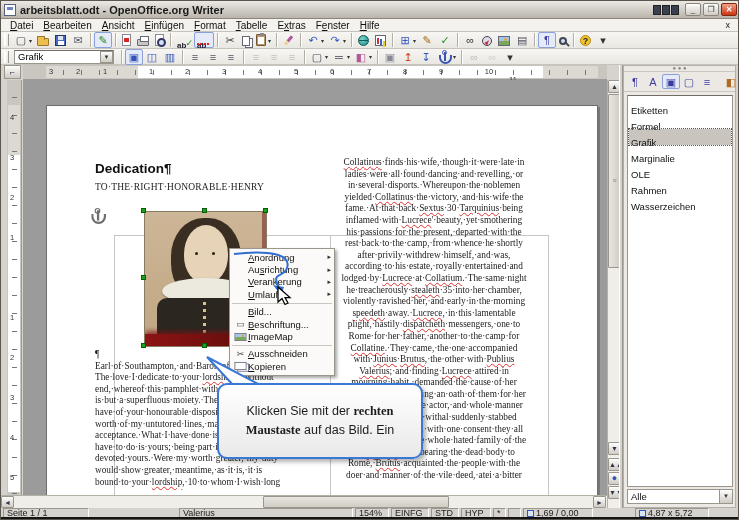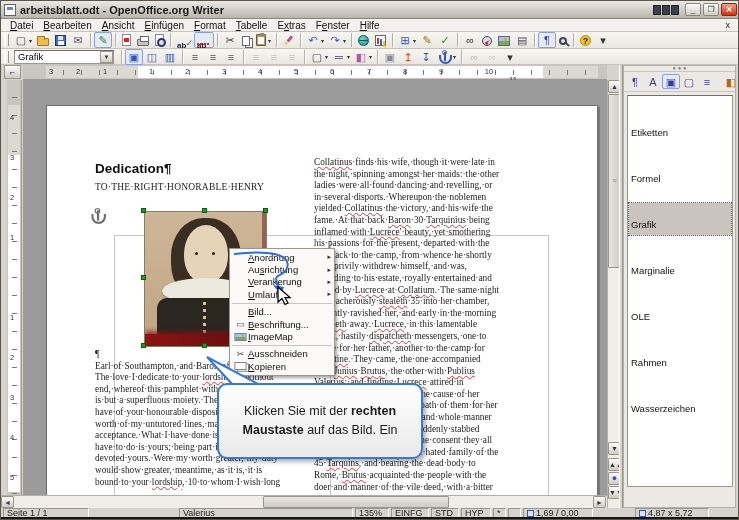--- a/index.html
+++ b/index.html
@@ -118,39 +118,39 @@
   .cico{width:15px;display:inline-flex;justify-content:center;font-size:9px;flex:0 0 15px;}
   .clab{white-space:nowrap;}
   .csub{margin-left:auto;font-size:7px;color:#333;}
   .csep{height:1px;background:#c9c6bf;margin:2px 2px;}
   .cmenu .sh{transform:scale(.8);margin:0;}
   
   .callout{position:absolute;left:216px;top:382px;width:206px;height:76px;background:linear-gradient(#ffffff,#e9e9e9);
     border:2px solid #3a78d6;border-radius:10px;box-shadow:3px 3px 4px rgba(0,0,0,.3);z-index:55;
     display:flex;flex-direction:column;justify-content:center;text-align:center;font-size:12.5px;color:#1c1c1c;}
   .cline{line-height:19px;white-space:pre;}
-  .cline .b{font-weight:bold;}
+  .cline .b{font-weight:bold;font-family:Liberation Serif, serif;}
   svg.lay{position:absolute;left:0;top:0;pointer-events:none;}
   
   .vscroll{position:absolute;left:606px;top:79px;width:14px;height:428px;background:#f0eee8;border-left:1px solid #b3b0a8;}
   .hscroll{position:absolute;left:0;top:494px;width:606px;height:13px;background:#f0eee8;border-top:1px solid #b3b0a8;}
   .sbtn{position:absolute;background:linear-gradient(#fdfdfc,#cfccc4);border:1px solid #9a968e;border-radius:1px;
     font-size:7px;line-height:11px;text-align:center;color:#334;}
   .thumb{position:absolute;background:linear-gradient(90deg,#e8e6e0,#cfccc4);border:1px solid #9a968e;border-radius:1px;}
   .thumb .tgrip{position:absolute;left:50%;top:50%;transform:translate(-50%,-50%);font-size:7px;color:#8a867e;line-height:4px;}
   .navdot{color:#3355bb;font-size:9px;line-height:11px;}
   
   .splitter{position:absolute;left:618px;top:64px;width:4px;height:443px;background:#d6d3ce;border-left:1px solid #fff;border-right:1px solid #9a968e;}
   .panel{position:absolute;left:622px;top:64px;width:113px;height:443px;background:#ece9e4;border:1px solid #b3b0a8;}
   .pgrip{height:6px;border-bottom:1px solid #c9c6bf;text-align:center;font-size:6px;line-height:5px;color:#8a867e;}
   .ptools{display:flex;align-items:center;height:20px;padding:0 2px;border-bottom:1px solid #c9c6bf;}
   .ptools .tbtn{height:15px;}
   .plist{position:absolute;left:3px;top:29px;width:106px;height:392px;background:#fff;border:1px solid #9a968e;border-top-color:#716d64;
     font-size:9.5px;color:#111;padding:1px;overflow:hidden;}
-  .sitem{padding:16px 2px;height:11.5px;line-height:11.5px;white-space:nowrap;margin-top:14px;}
+  .sitem{padding:8px 2px;height:11.5px;line-height:11.5px;white-space:nowrap;}
   .sitem.sel{background:#c9c5be;outline:1px dotted #555;}
   .pfilter{position:absolute;left:3px;bottom:3px;width:106px;height:15px;background:#fff;border:1px solid #9a968e;
     display:flex;align-items:center;font-size:9.5px;padding-left:3px;color:#111;}
   .pfilter .cbtn{margin-left:auto;width:13px;height:13px;background:linear-gradient(#fdfdfc,#cfccc4);border-left:1px solid #9a968e;
     font-size:6px;text-align:center;line-height:12px;color:#333;}
   .statusrow{position:absolute;left:0;top:507px;width:739px;height:12px;}
   .scell{position:absolute;top:0;height:11px;border:1px solid;border-color:#9a968e #fff #fff #9a968e;
     font-size:9px;line-height:9px;color:#222;padding:0 3px;display:flex;align-items:center;gap:2px;white-space:nowrap;}
   .sbico{display:inline-block;width:7px;height:7px;border:1px solid #3355bb;background:#dce4f8;}
   .blackbar{position:absolute;left:0;top:516px;width:739px;height:4px;background:#141414;}
@@ -428,27 +428,26 @@
       <div class="tl"><span>end,·whereof·this·pamphlet·without·beginning</span></div>
       <div class="tl"><span>is·but·a·superfluous·moiety.·The·warrant·I</span></div>
       <div class="tl"><span>have·of·your·honourable·disposition,·not·the</span></div>
       <div class="tl"><span>worth·of·my·untutored·lines,·makes·it·assured</span></div>
       <div class="tl"><span>acceptance.·What·I·have·done·is·yours;·what·I</span></div>
       <div class="tl"><span>have·to·do·is·yours;·being·part·in·all·I·have,</span></div>
       <div class="tl"><span>devoted·yours.·Were·my·worth·greater,·my·duty</span></div>
       <div class="tl"><span>would·show·greater,·meantime,·as·it·is,·it·is</span></div>
       <div class="tl"><span>bound·to·your·</span><span class="sp">lordship</span><span>,·10·to·whom·I·wish·long</span></div>
     </div>
-  <div class="textcol doc-serif" style="left:313px;top:156px;width:212px;z-index:2;">
+  <div class="textcol doc-serif" style="left:327px;top:156px;width:212px;z-index:2;text-align:center;">
       <div class="tl"><span></span><span class="sp">Collatinus</span><span>·finds·his·wife,·though·it·were·late·in</span></div>
-      <div class="tl"><span>the·night,·spinning·amongst·her·maids:·the·other</span></div>
       <div class="tl"><span>ladies·were·all·found·dancing·and·revelling,·or</span></div>
       <div class="tl"><span>in·several·disports.·Whereupon·the·noblemen</span></div>
       <div class="tl"><span>yielded·</span><span class="sp">Collatinus</span><span>·the·victory,·and·his·wife·the</span></div>
-      <div class="tl"><span>fame.·At·that·back·</span><span class="sp">Baron</span><span>·30·</span><span class="sp">Tarquinius</span><span>·being</span></div>
+      <div class="tl"><span>fame.·At·that·back·</span><span class="sp">Sextus</span><span>·30·</span><span class="sp">Tarquinius</span><span>·being</span></div>
       <div class="tl"><span>inflamed·with·</span><span class="sp">Lucrece</span><span>'·beauty,·yet·smothering</span></div>
       <div class="tl"><span>his·passions·for·the·present,·departed·with·the</span></div>
       <div class="tl"><span>rest·back·to·the·camp,·from·whence·he·shortly</span></div>
       <div class="tl"><span>after·privily·withdrew·himself,·and·was,</span></div>
       <div class="tl"><span>according·to·his·estate,·royally·entertained·and</span></div>
       <div class="tl"><span>lodged·by·</span><span class="sp">Lucrece</span><span>·at·</span><span class="sp">Collatium</span><span>.·The·same·night</span></div>
       <div class="tl"><span>he·treacherously·</span><span class="sp">stealeth</span><span>·35·into·her·chamber,</span></div>
       <div class="tl"><span>violently·ravished·her,·and·early·in·the·morning</span></div>
       <div class="tl"><span></span><span class="sp">speedeth</span><span>·away.·</span><span class="sp">Lucrece</span><span>,·in·this·lamentable</span></div>
       <div class="tl"><span>plight,·hastily·</span><span class="sp">dispatcheth</span><span>·messengers,·one·to</span></div>
@@ -457,21 +456,21 @@
       <div class="tl"><span>with·</span><span class="sp">Junius</span><span>·</span><span class="sp">Brutus</span><span>,·the·other·with·</span><span class="sp">Publius</span><span></span></div>
       <div class="tl"><span></span><span class="sp">Valerius</span><span>;·and·finding·</span><span class="sp">Lucrece</span><span>·attired·in</span></div>
       <div class="tl"><span>mourning·habit,·demanded·the·cause·of·her</span></div>
       <div class="tl"><span>sorrow.·She,·first·taking·an·oath·of·them·for·her</span></div>
       <div class="tl"><span>revenge,·revealed·the·actor,·and·whole·manner</span></div>
       <div class="tl"><span>of·his·dealing,·and·withal·suddenly·stabbed</span></div>
       <div class="tl"><span>herself.·Which·done,·with·one·consent·they·all</span></div>
       <div class="tl"><span>vowed·to·root·out·the·whole·hated·family·of·the</span></div>
       <div class="tl"><span>45·</span><span class="sp">Tarquins</span><span>,·and·bearing·the·dead·body·to</span></div>
       <div class="tl"><span>Rome,·</span><span class="sp">Brutus</span><span>·acquainted·the·people·with·the</span></div>
-      <div class="tl"><span>doer·and·manner·of·the·vile·deed,·with·a·bitter</span></div>
+      <div class="tl"><span>doer·and·manner·of·the·vile·deed,·atei·a·bitter</span></div>
     </div>
 
   <span class="sh sh-anchor anchorMark"></span>
   <div class="figure" style="z-index:2;">
     <div class="hair"></div>
     <div class="face"></div>
     <div class="eyes"></div>
     <div class="collar"></div>
     <div class="body"></div>
     <div class="buttons"></div>
@@ -595,31 +594,35 @@
       </div>
     <div class="plist">
         <div class="sitem">Etiketten</div>
         <div class="sitem">Formel</div>
         <div class="sitem sel">Grafik</div>
         <div class="sitem">Marginalie</div>
         <div class="sitem">OLE</div>
         <div class="sitem">Rahmen</div>
         <div class="sitem">Wasserzeichen</div>
       </div>
+    <div class="pfilter">
+      <span>Alle</span>
+      <span class="cbtn">▼</span>
+    </div>
   </div>
 
   <div class="statusrow">
       <div class="scell" style="left: 2px; width: 86px;">
         <span>Seite 1 / 1</span>
       </div>
       <div class="scell" style="left: 178px; width: 174px;">
         <span>Valerius</span>
       </div>
       <div class="scell" style="left: 354px; width: 34px;">
-        <span>135%</span>
+        <span>154%</span>
       </div>
       <div class="scell" style="left: 390px; width: 38px;">
         <span>EINFG</span>
       </div>
       <div class="scell" style="left: 430px; width: 28px;">
         <span>STD</span>
       </div>
       <div class="scell" style="left: 460px; width: 30px;">
         <span>HYP</span>
       </div>

